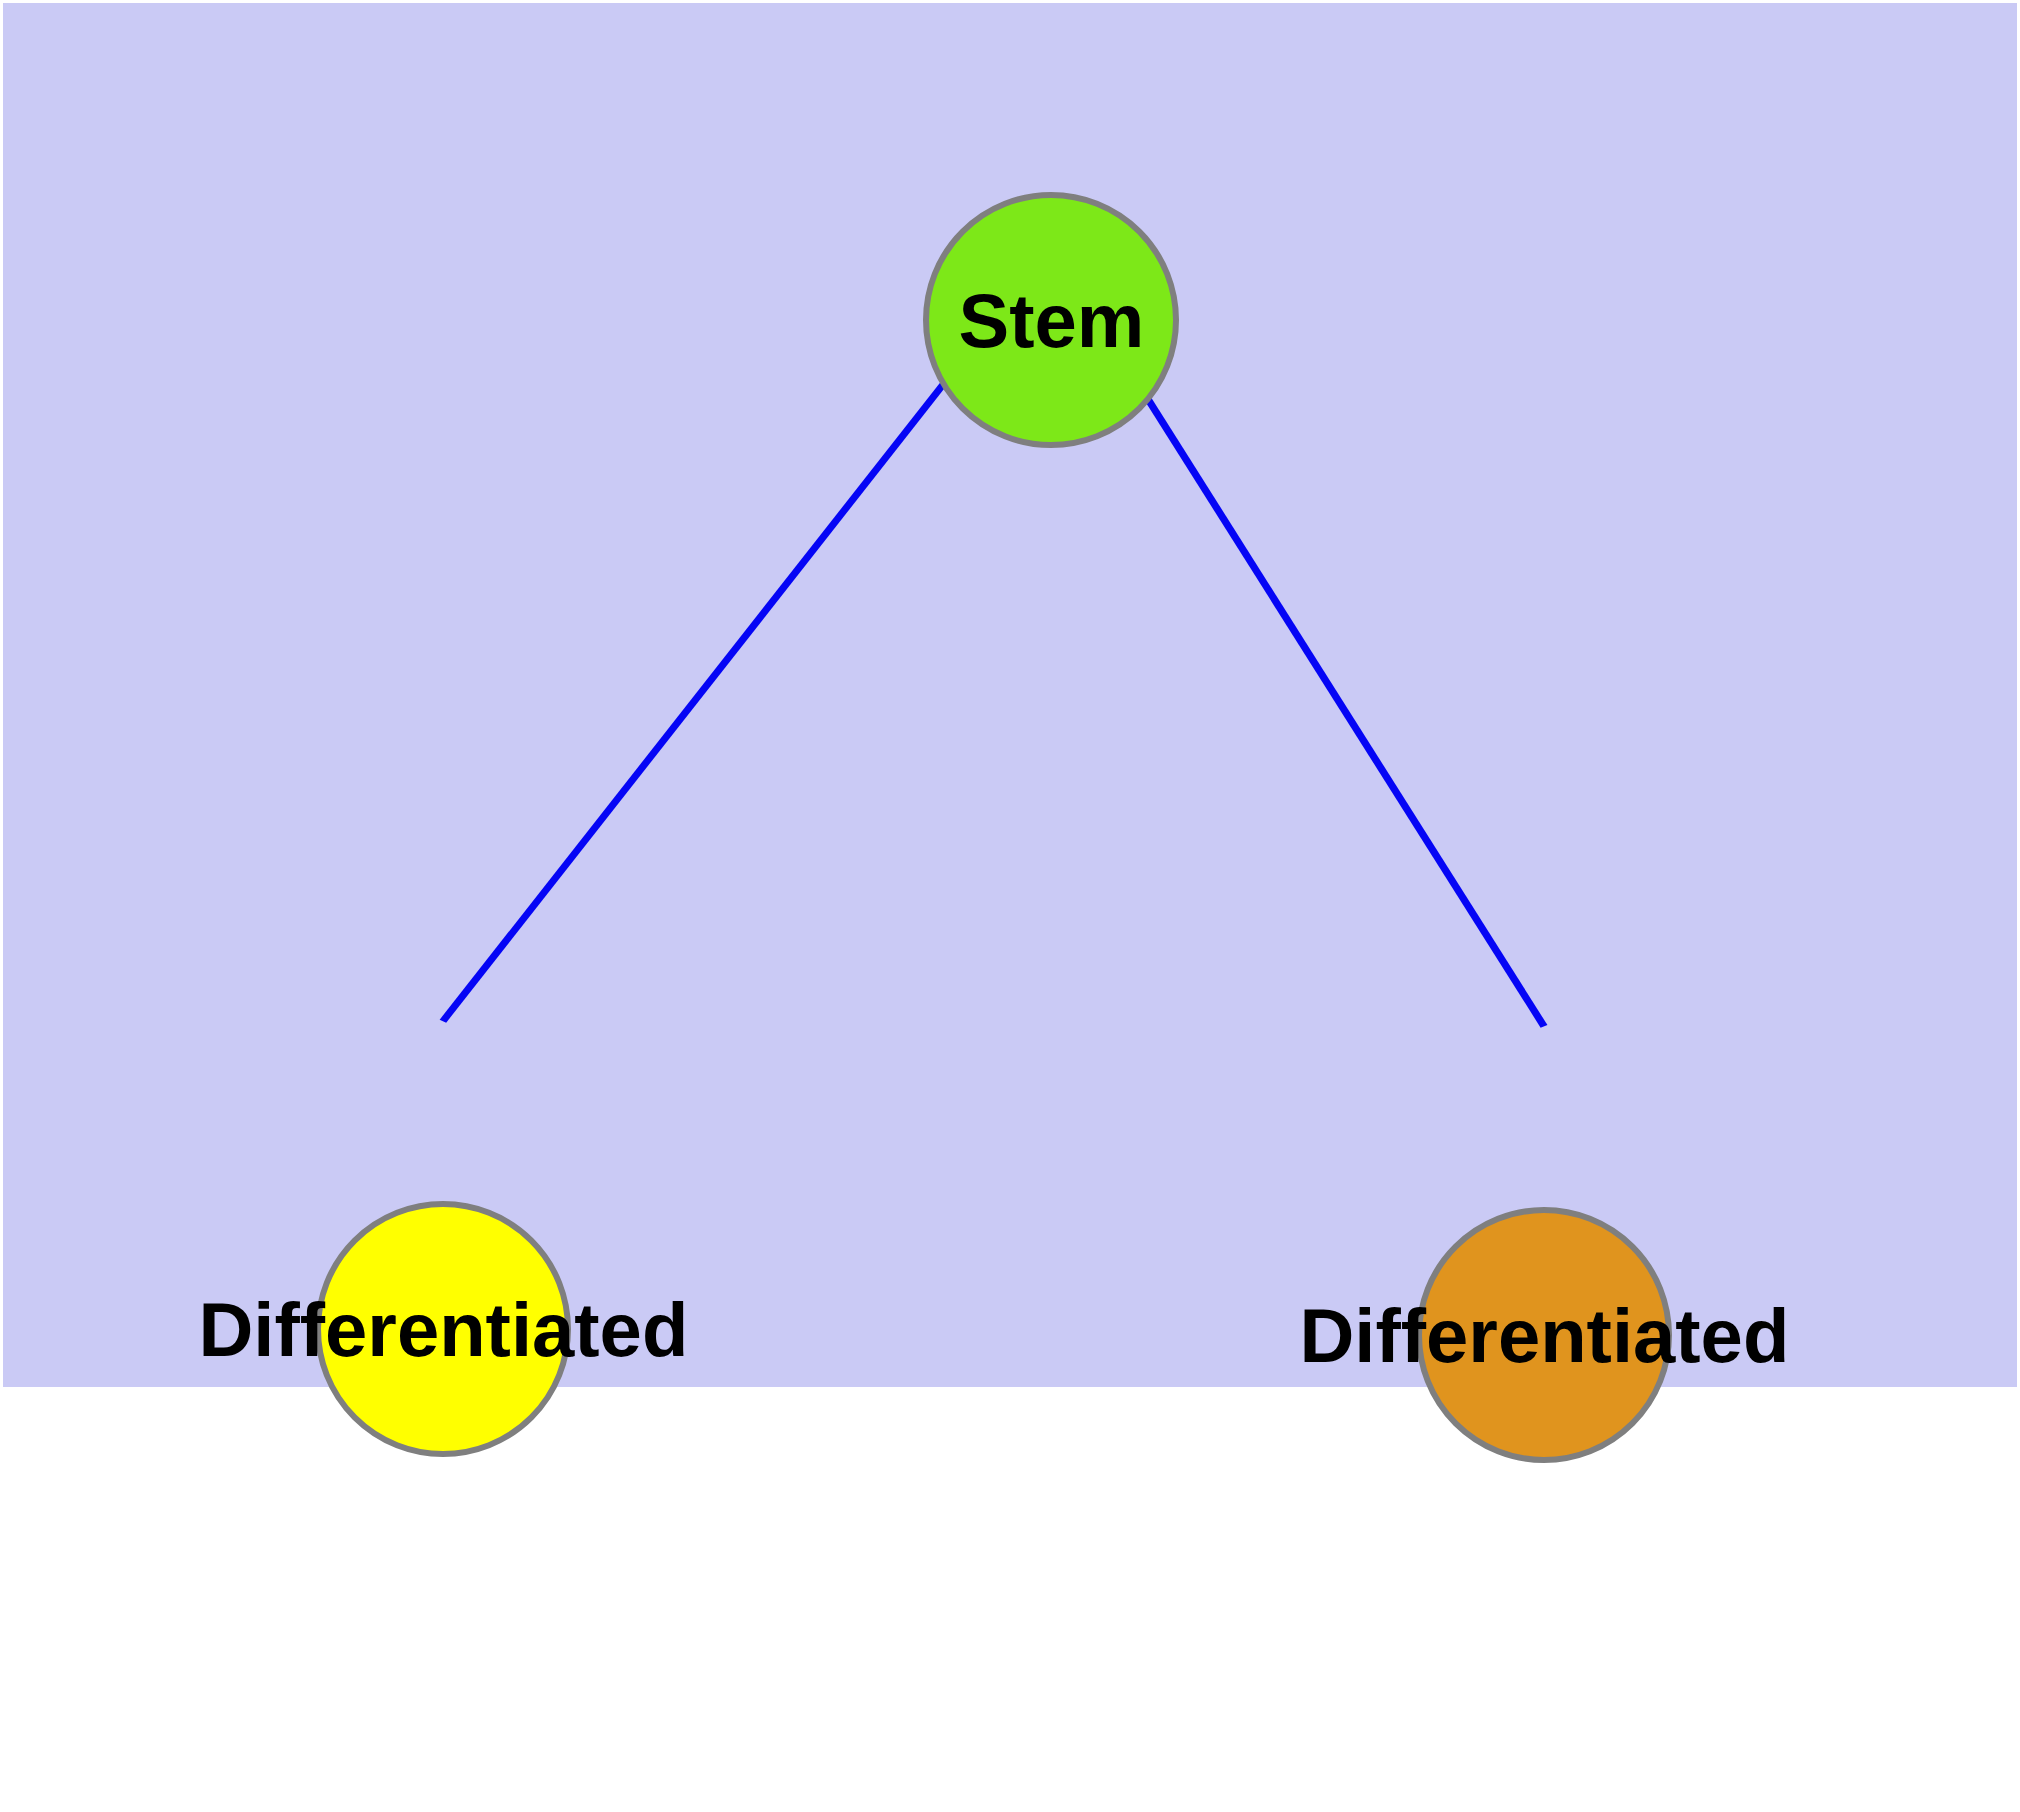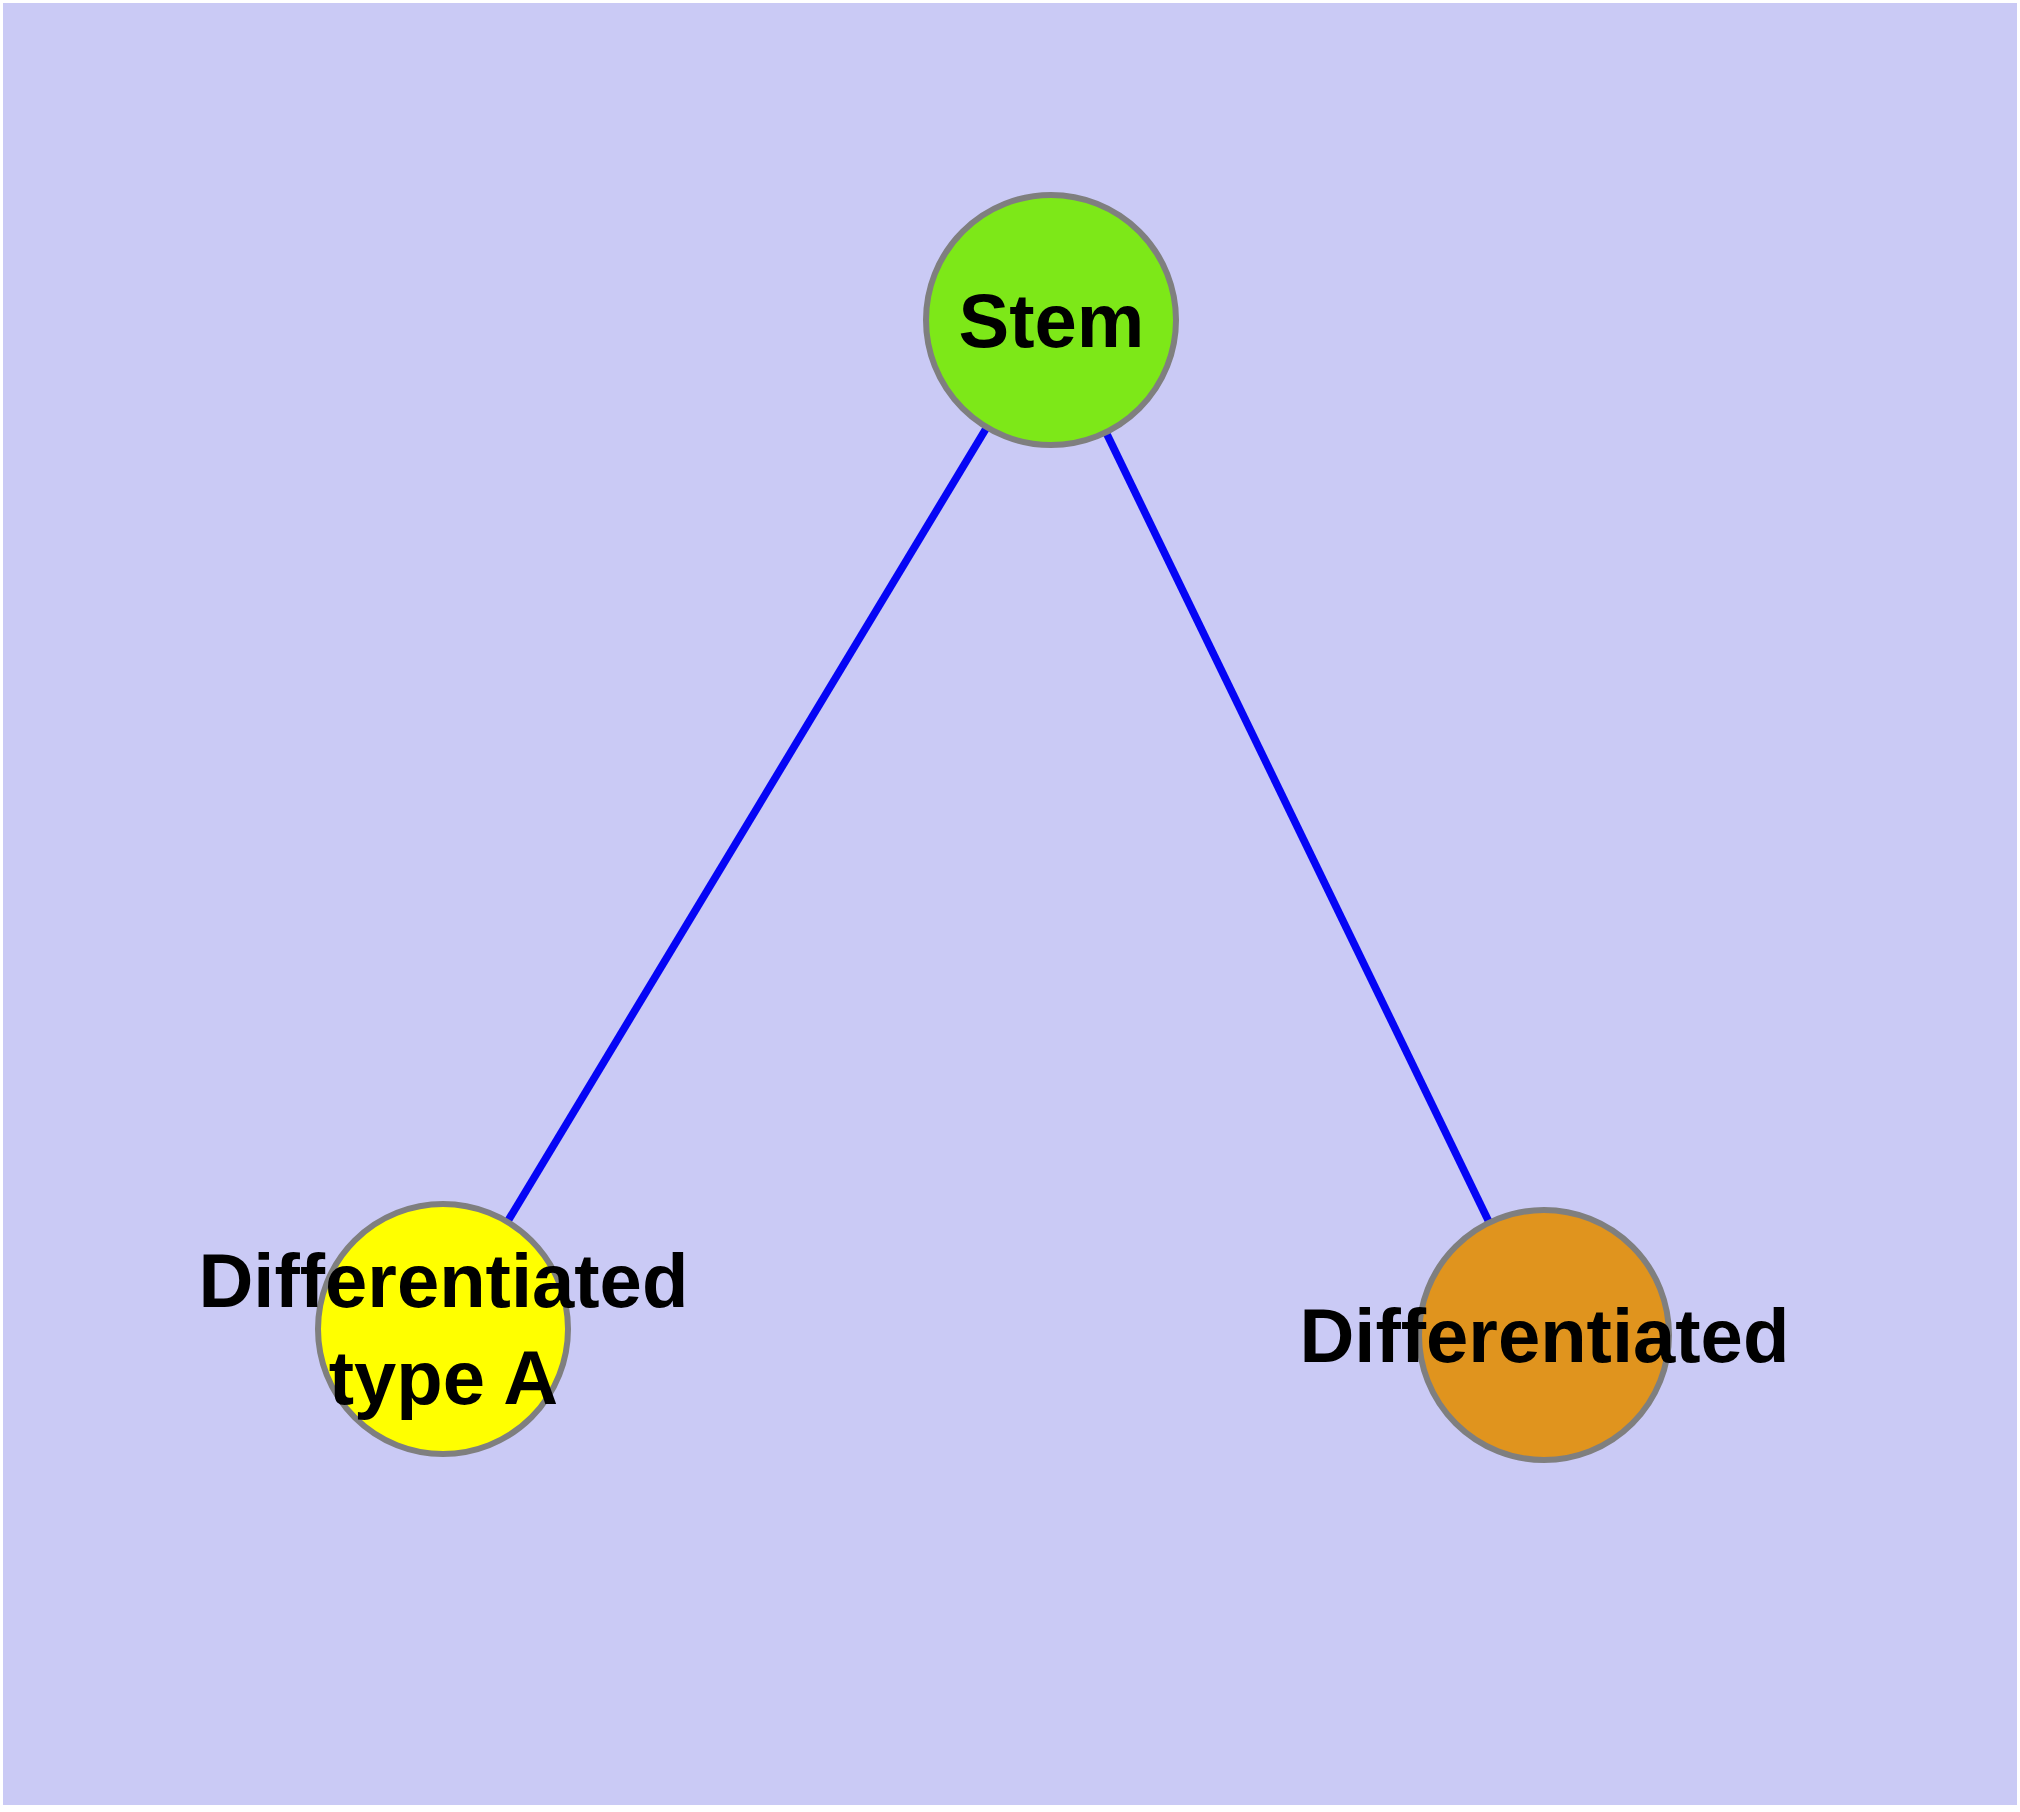--- a/index.html
+++ b/index.html
@@ -13,21 +13,21 @@
     width: 2021px;
     height: 1812px;
     background: #ffffff;
     overflow: hidden;
   }
   .canvas {
     position: absolute;
     left: 3.4px;
     top: 3.4px;
     width: 2014px;
-    height: 1802px;
+    height: 1384px;
     background: #CACAF5; 
   }
   .edges-svg {
     position: absolute;
     left: 0;
     top: 0;
     width: 100%;
     height: 100%;
     display: block;
   }
@@ -63,21 +63,20 @@
     </svg>
 
     <div class="node-circle" style="left: 920px; top: 189px; width: 256px; height: 256px; background: rgb(125, 232, 24); border-color: rgb(127, 127, 127);"></div>
     <div class="node-label" style="left: 1048px; top: 317px; color: rgb(0, 0, 0);">
       <span>Stem</span>
     </div>
 
     <div class="node-circle" style="left: 312px; top: 1198px; width: 256px; height: 256px; background: rgb(255, 255, 0); border-color: rgb(127, 127, 127);"></div>
     <div class="node-label" style="left: 440px; top: 1326px; color: rgb(0, 0, 0);">
       <span>Differentiated</span>
-      <span>type A</span>
     </div>
 
     <div class="node-circle" style="left: 1413px; top: 1204px; width: 256px; height: 256px; background: rgb(224, 148, 30); border-color: rgb(127, 127, 127);"></div>
     <div class="node-label" style="left: 1541px; top: 1332px; color: rgb(0, 0, 0);">
       <span>Differentiated</span>
     </div>
 
   </div>
 </div>
 

